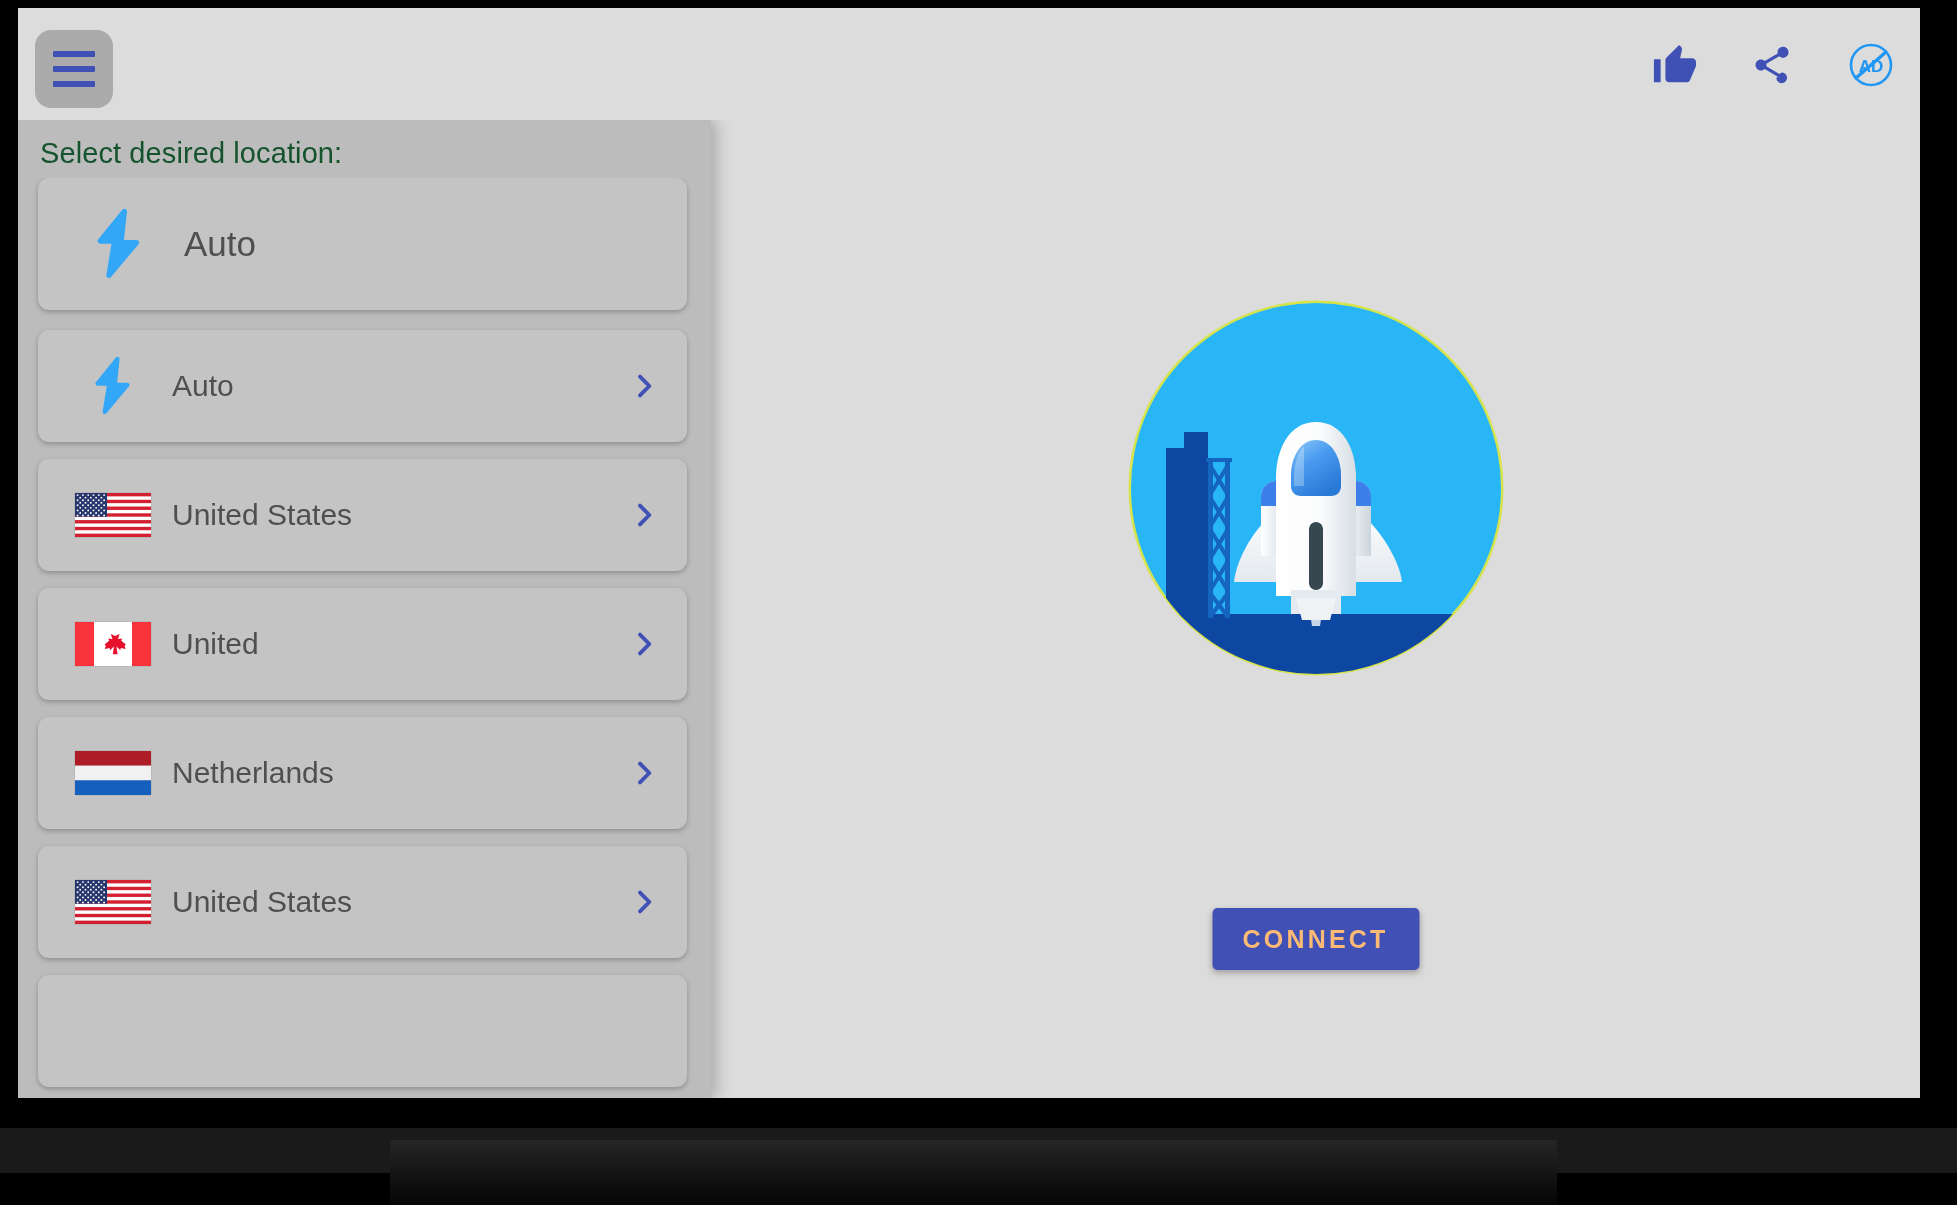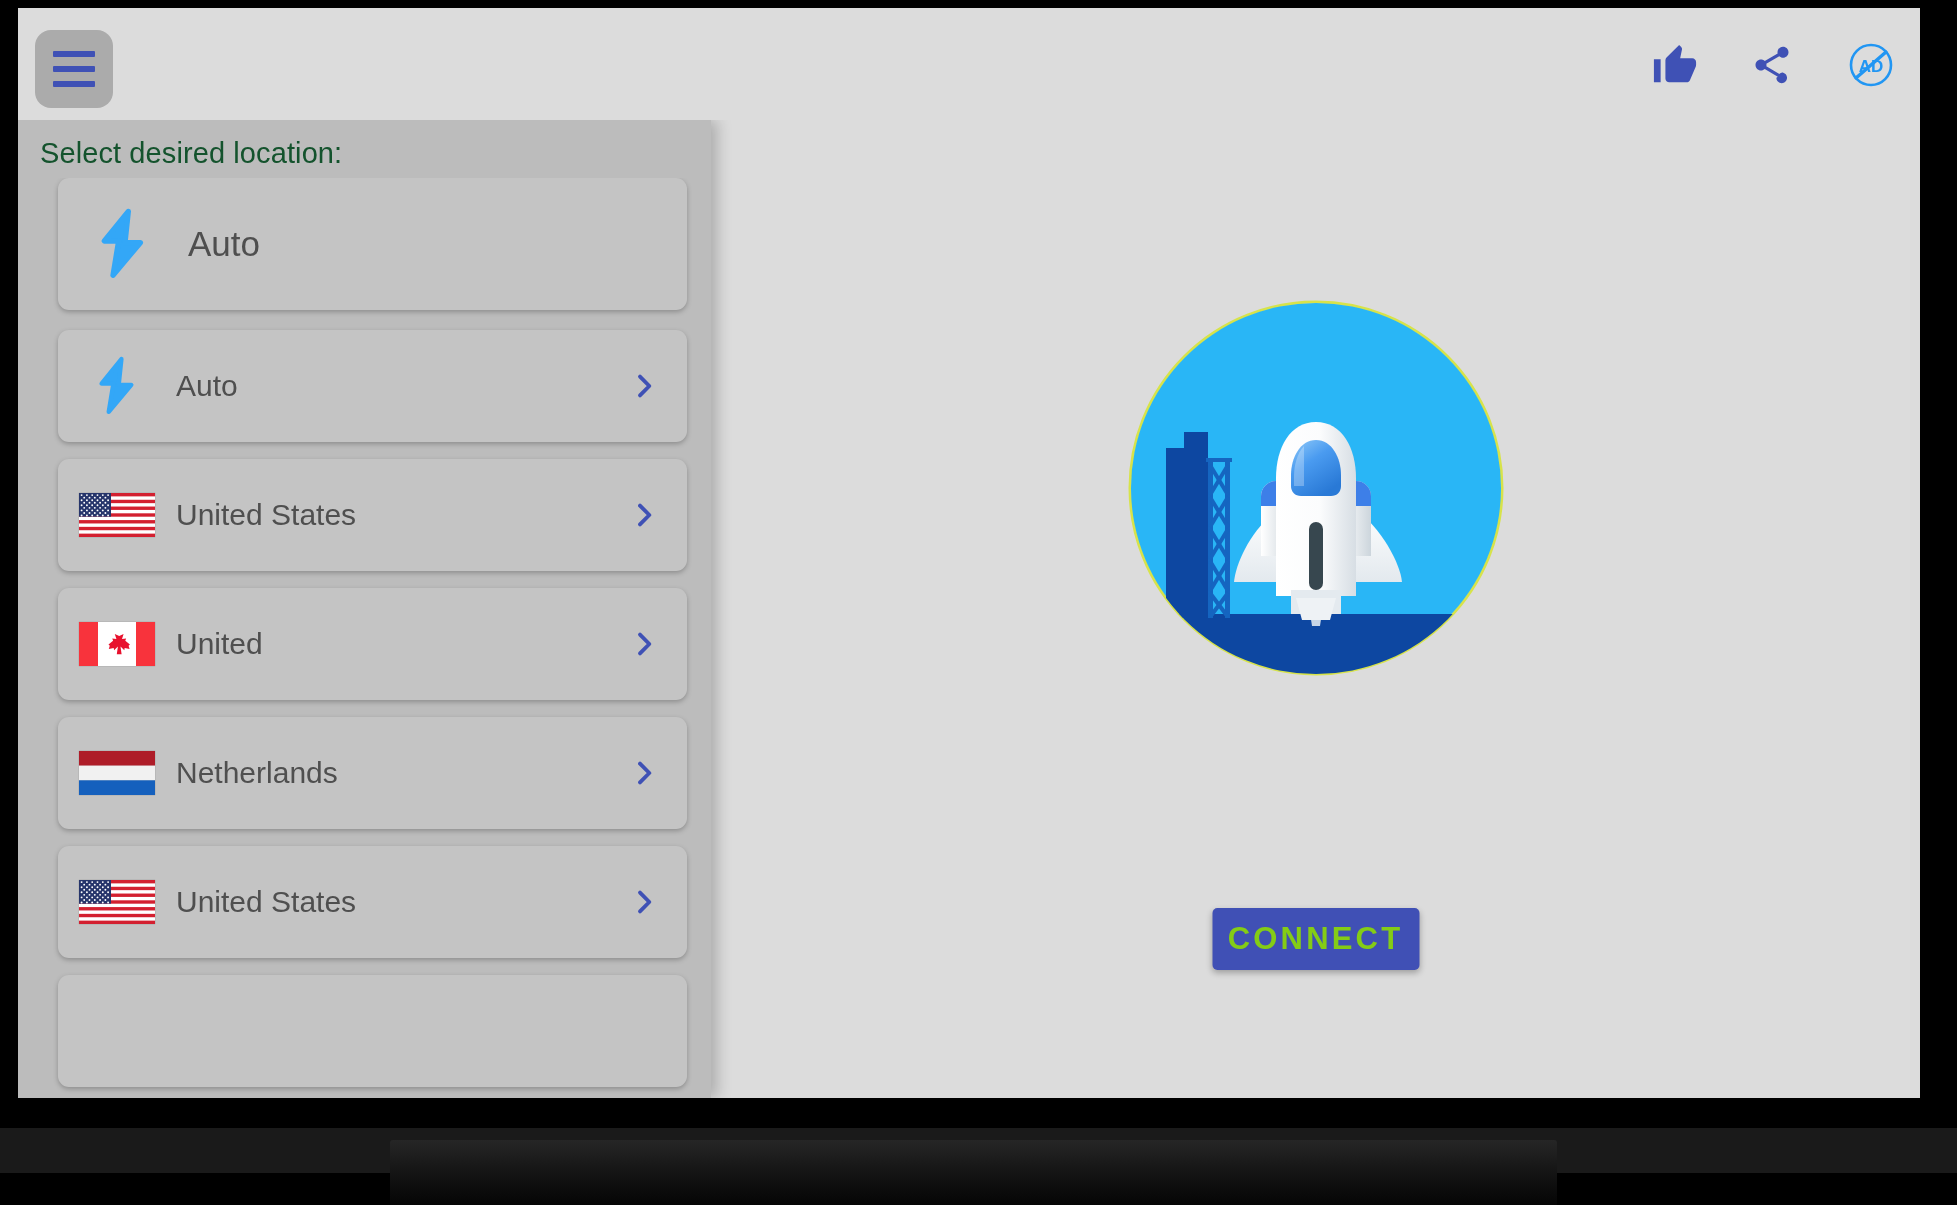--- a/index.html
+++ b/index.html
@@ -81,27 +81,28 @@
     color: #14532d;
     letter-spacing: 0.1px;
   }
   #location-list {
     position: absolute;
     left: 0; top: 58px; width: 693px; height: 920px;
     overflow: hidden;
   }
   .loc-card {
     position: relative;
-    margin: 0 24px 17px 40px;
+    margin: 0 24px 17px 20px;
     height: 112px;
     background: #c4c4c4;
     border-radius: 11px;
     box-shadow: 0 2px 5px rgba(0,0,0,0.25);
     display: flex; align-items: center;
     cursor: pointer;
+    padding-left: 16px;
   }
   .loc-card.featured { height: 132px; margin-bottom: 20px; }
   .loc-icon-wrap {
     width: 118px; min-width: 118px;
     display: flex; align-items: center; justify-content: center;
   }
   .loc-card.featured .loc-icon-wrap { width: 130px; min-width: 130px; }
   .loc-label {
     font-size: 30px;
     color: #4f4f4f;
@@ -132,23 +133,23 @@
     left: 50%; top: 180px; transform: translateX(-50%);
     width: 376px; height: 376px;
   }
   #connect-button {
     position: absolute;
     left: 50%; top: 788px; transform: translateX(-50%);
     width: 207px; height: 62px;
     background: #4050b5;
     border: none;
     border-radius: 5px;
-    color: #84cc16;
+    color: #fdba74;
     font-family: "Liberation Sans", sans-serif;
-    font-size: 31px;
+    font-size: 25px;
     font-weight: bold;
     letter-spacing: 3.2px;
     box-shadow: 0 3px 6px rgba(0,0,0,0.28);
     cursor: pointer;
   }
 </style>
 </head>
 <body>
 
 <div id="device-frame">

